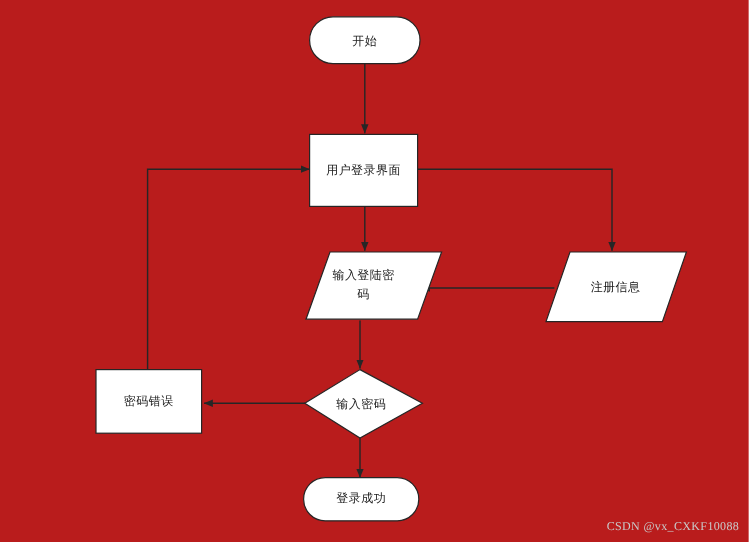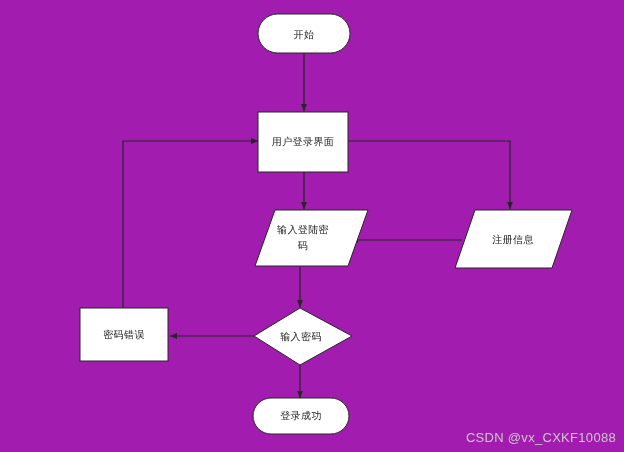--- a/index.html
+++ b/index.html
@@ -7,21 +7,21 @@
     padding: 0;
     background: #ffffff;
   }
   body {
     font-family: "DejaVu Sans", "Liberation Sans", sans-serif;
   }
   #canvas {
     position: relative;
     width: 624px;
     height: 452px;
-    background: #a21caf;
+    background: #b91c1c;
     overflow: hidden;
   }
   #flow-svg {
     position: absolute;
     left: 0;
     top: 0;
     width: 624px;
     height: 452px;
   }
   .node-shape {
@@ -39,22 +39,22 @@
     font-size: 10px;
     fill: #1a1a1a;
     text-anchor: middle;
     dominant-baseline: middle;
     letter-spacing: 0.4px;
   }
   .watermark {
     position: absolute;
     right: 8px;
     bottom: 7px;
-    font-family: Liberation Sans, sans-serif;
-    font-size: 13px;
+    font-family: Liberation Serif, serif;
+    font-size: 10px;
     color: #c9c9c9;
     letter-spacing: 0.3px;
     white-space: nowrap;
     margin-top: 30px;
   }
 </style>
 </head>
 <body>
 
 <div id="canvas">

